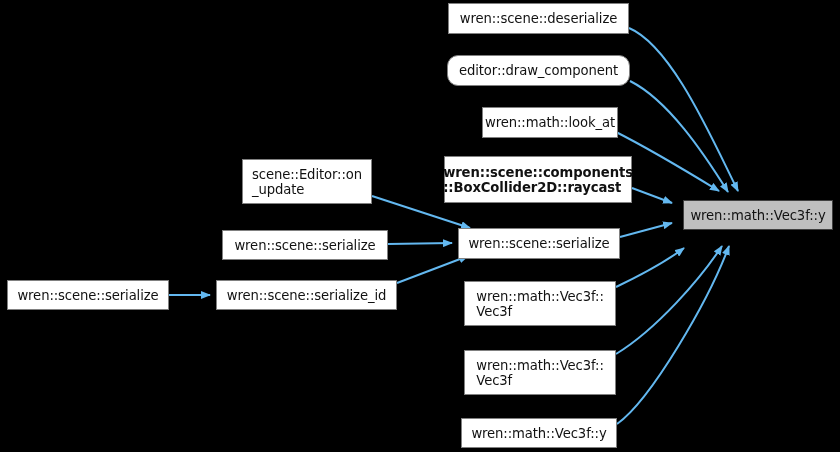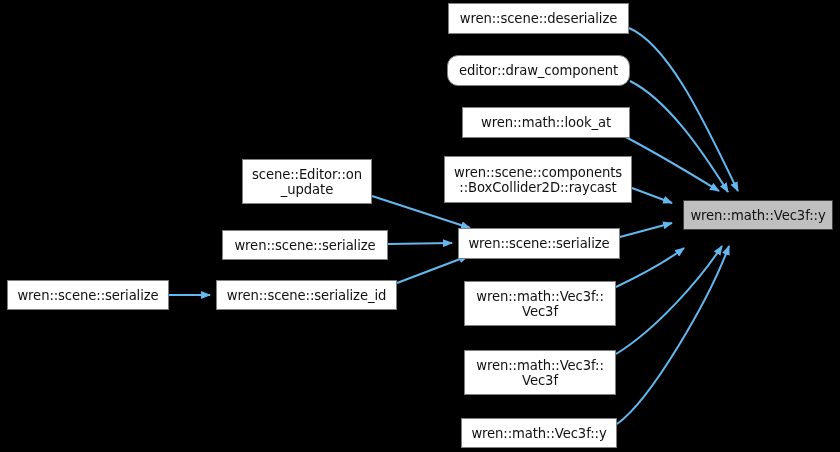--- a/index.html
+++ b/index.html
@@ -23,21 +23,21 @@
     height: 452px;
   }
   .node {
     position: absolute;
     box-sizing: border-box;
     background: #ffffff;
     border: 1px solid #808080;
     display: flex;
     align-items: center;
     justify-content: center;
-    text-align: center;
+    text-align: left;
     color: #111111;
     font-size: 13.2px;
     line-height: 15px;
     letter-spacing: -0.1px;
     white-space: pre-line;
     z-index: 3;
   }
   .node.focus {
     background: #bfbfbf;
     border: 1px solid #404040;
@@ -64,22 +64,22 @@
         <path d="M617,424 C651,400 709,300 729,246" fill="none" stroke="#63b8f0" stroke-width="2" marker-end="url(#ah)"></path>
         <path d="M372,196 L470,228" fill="none" stroke="#63b8f0" stroke-width="2" marker-end="url(#ah)"></path>
         <path d="M388,244 L452,243" fill="none" stroke="#63b8f0" stroke-width="2" marker-end="url(#ah)"></path>
         <path d="M397,283 L468,256" fill="none" stroke="#63b8f0" stroke-width="2" marker-end="url(#ah)"></path>
         <path d="M169,295 L210,295" fill="none" stroke="#63b8f0" stroke-width="2" marker-end="url(#ah)"></path>
       </g>
   </svg>
   <div id="node-layer">
       <div class="node" style="left: 448px; top: 3px; width: 181px; height: 31px;">wren::scene::deserialize</div>
       <div class="node" style="left: 447px; top: 55px; width: 183px; height: 31px; border-radius: 11px;">editor::draw_component</div>
-      <div class="node" style="left: 462px; top: 107px; width: 168px; height: 31px;">wren::math::look_at</div>
-      <div class="node" style="left: 444px; top: 156px; width: 188px; height: 47px;">wren::scene::components
+      <div class="node" style="left: 482px; top: 107px; width: 136px; height: 31px;">wren::math::look_at</div>
+      <div class="node" style="left: 444px; top: 156px; width: 188px; height: 47px; font-weight: bold;">wren::scene::components
 ::BoxCollider2D::raycast</div>
       <div class="node" style="left: 242px; top: 159px; width: 130px; height: 45px;">scene::Editor::on
 _update</div>
       <div class="node" style="left: 222px; top: 230px; width: 166px; height: 30px;">wren::scene::serialize</div>
       <div class="node" style="left: 458px; top: 228px; width: 162px; height: 31px;">wren::scene::serialize</div>
       <div class="node" style="left: 7px; top: 280px; width: 162px; height: 30px;">wren::scene::serialize</div>
       <div class="node" style="left: 216px; top: 280px; width: 181px; height: 30px;">wren::scene::serialize_id</div>
       <div class="node" style="left: 464px; top: 281px; width: 152px; height: 45px;">wren::math::Vec3f::
 Vec3f</div>
       <div class="node" style="left: 464px; top: 350px; width: 152px; height: 45px;">wren::math::Vec3f::

